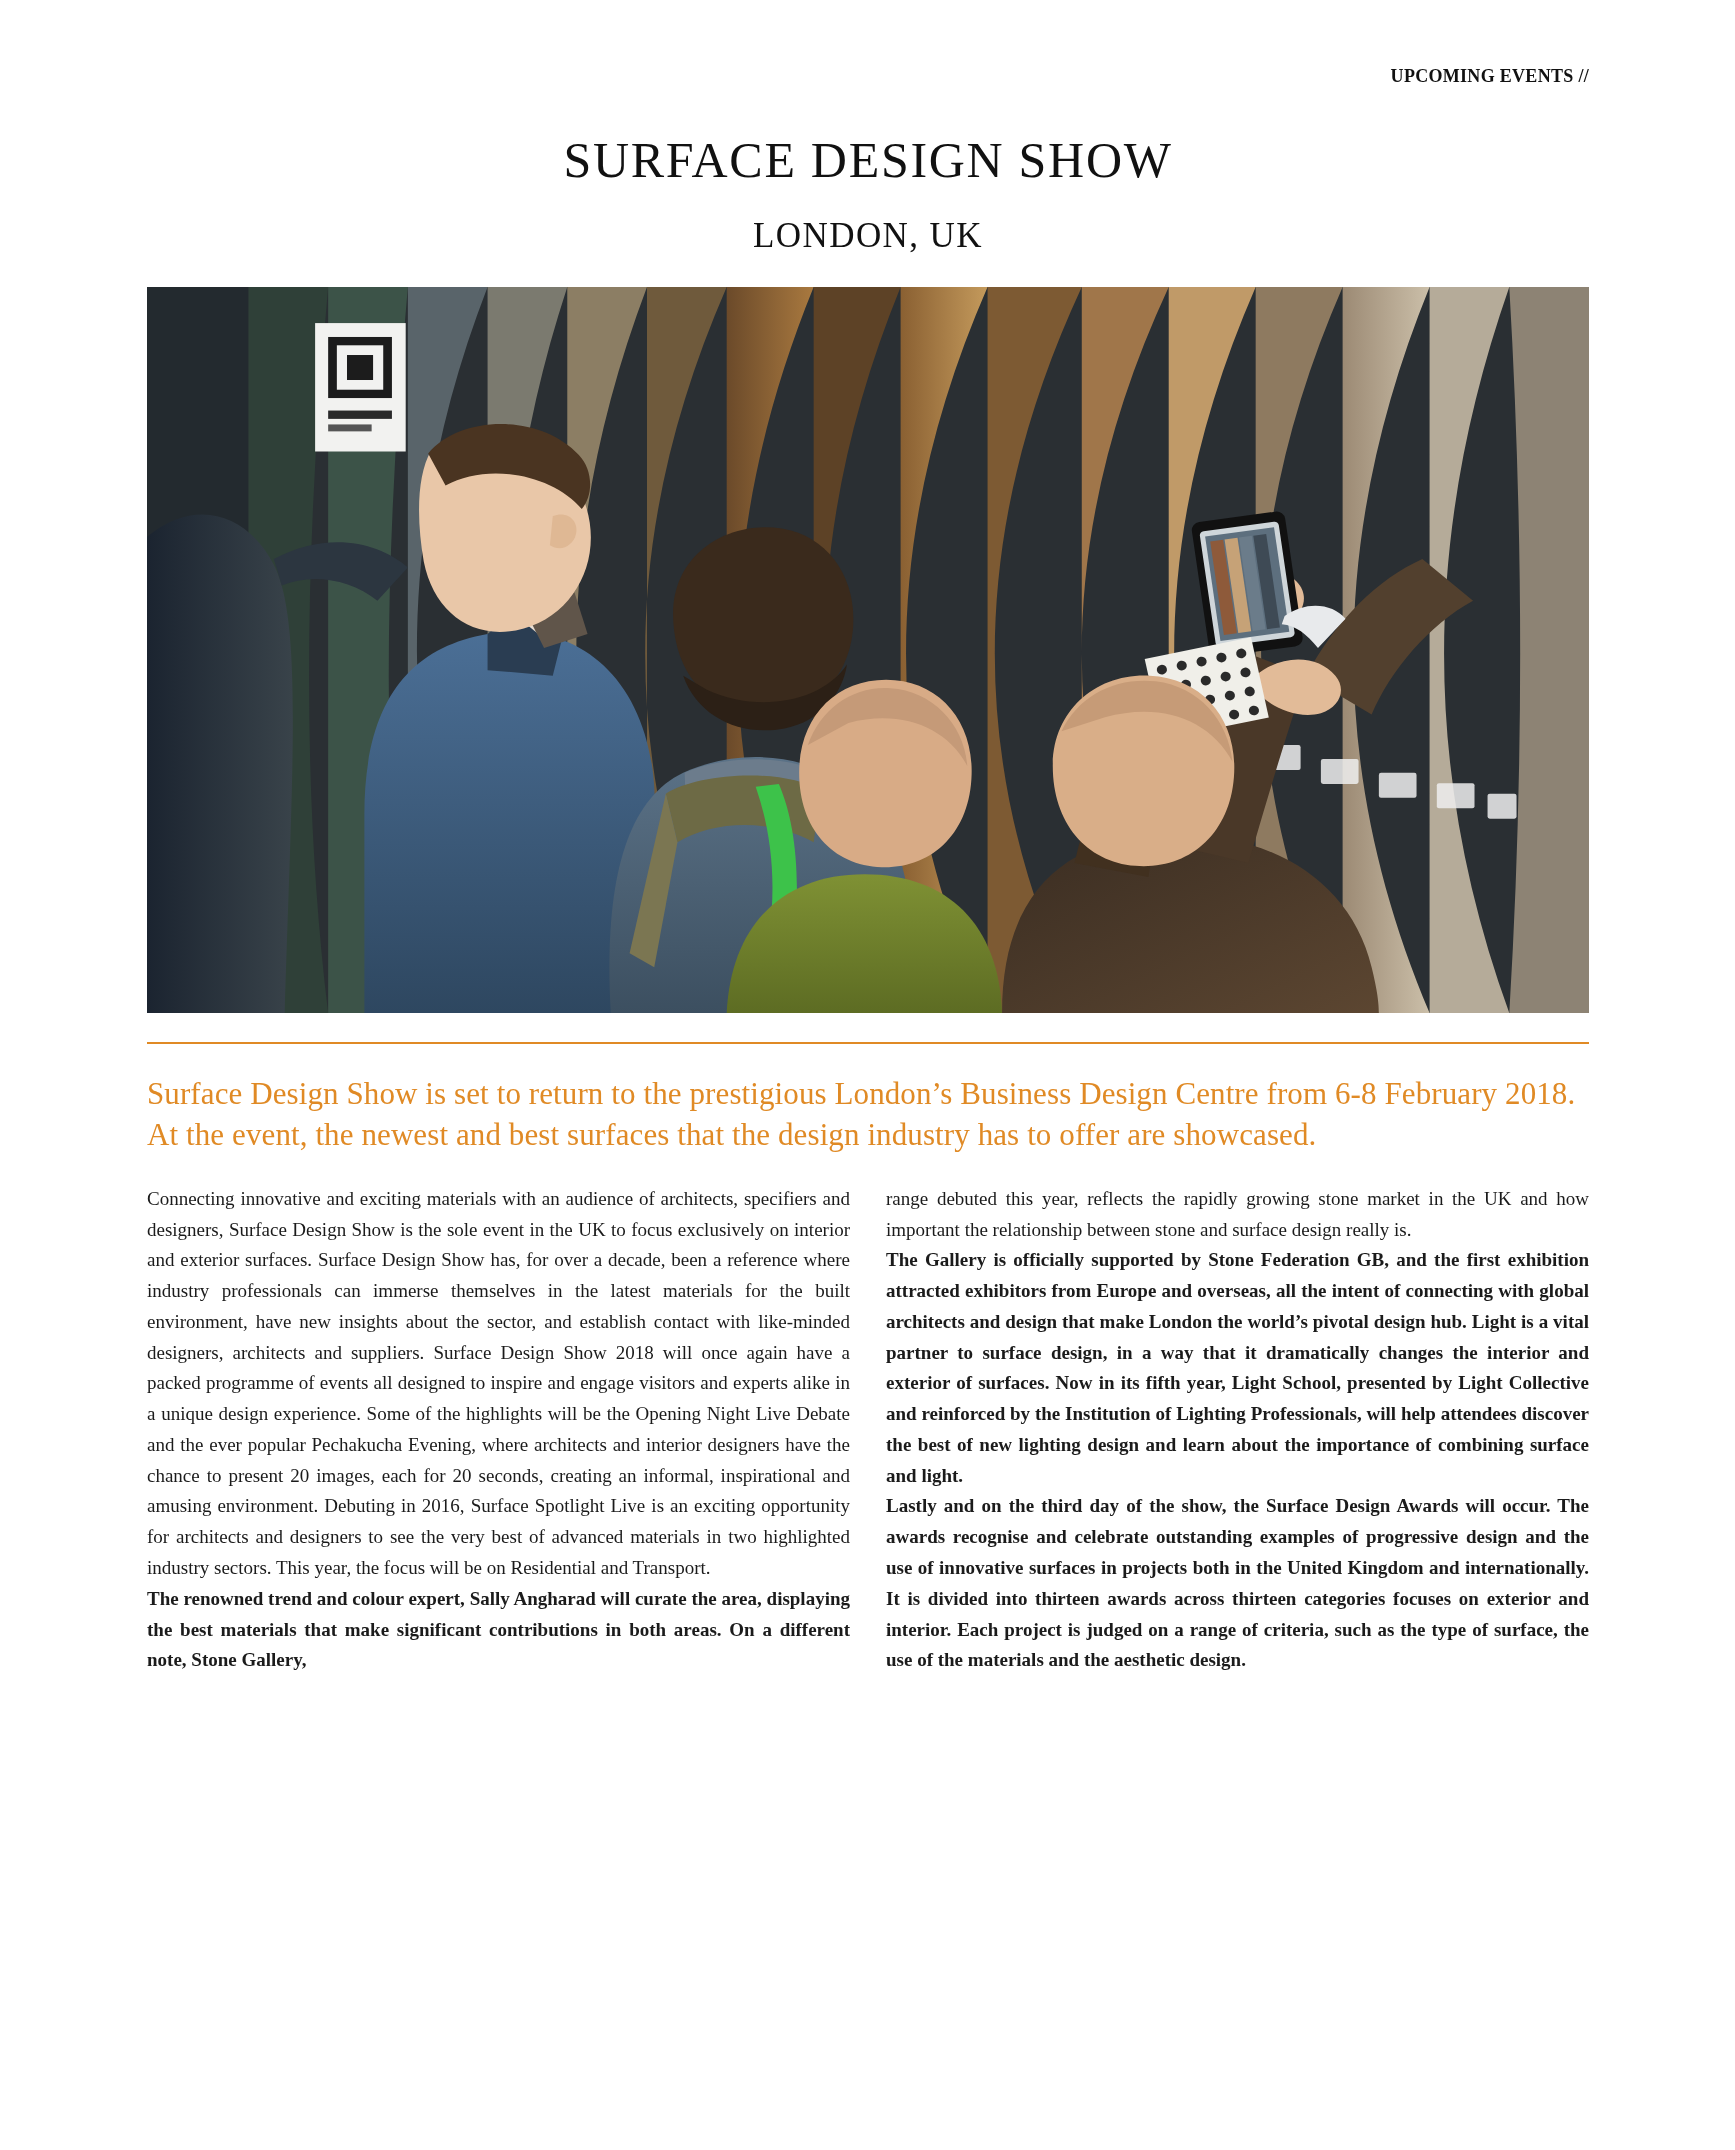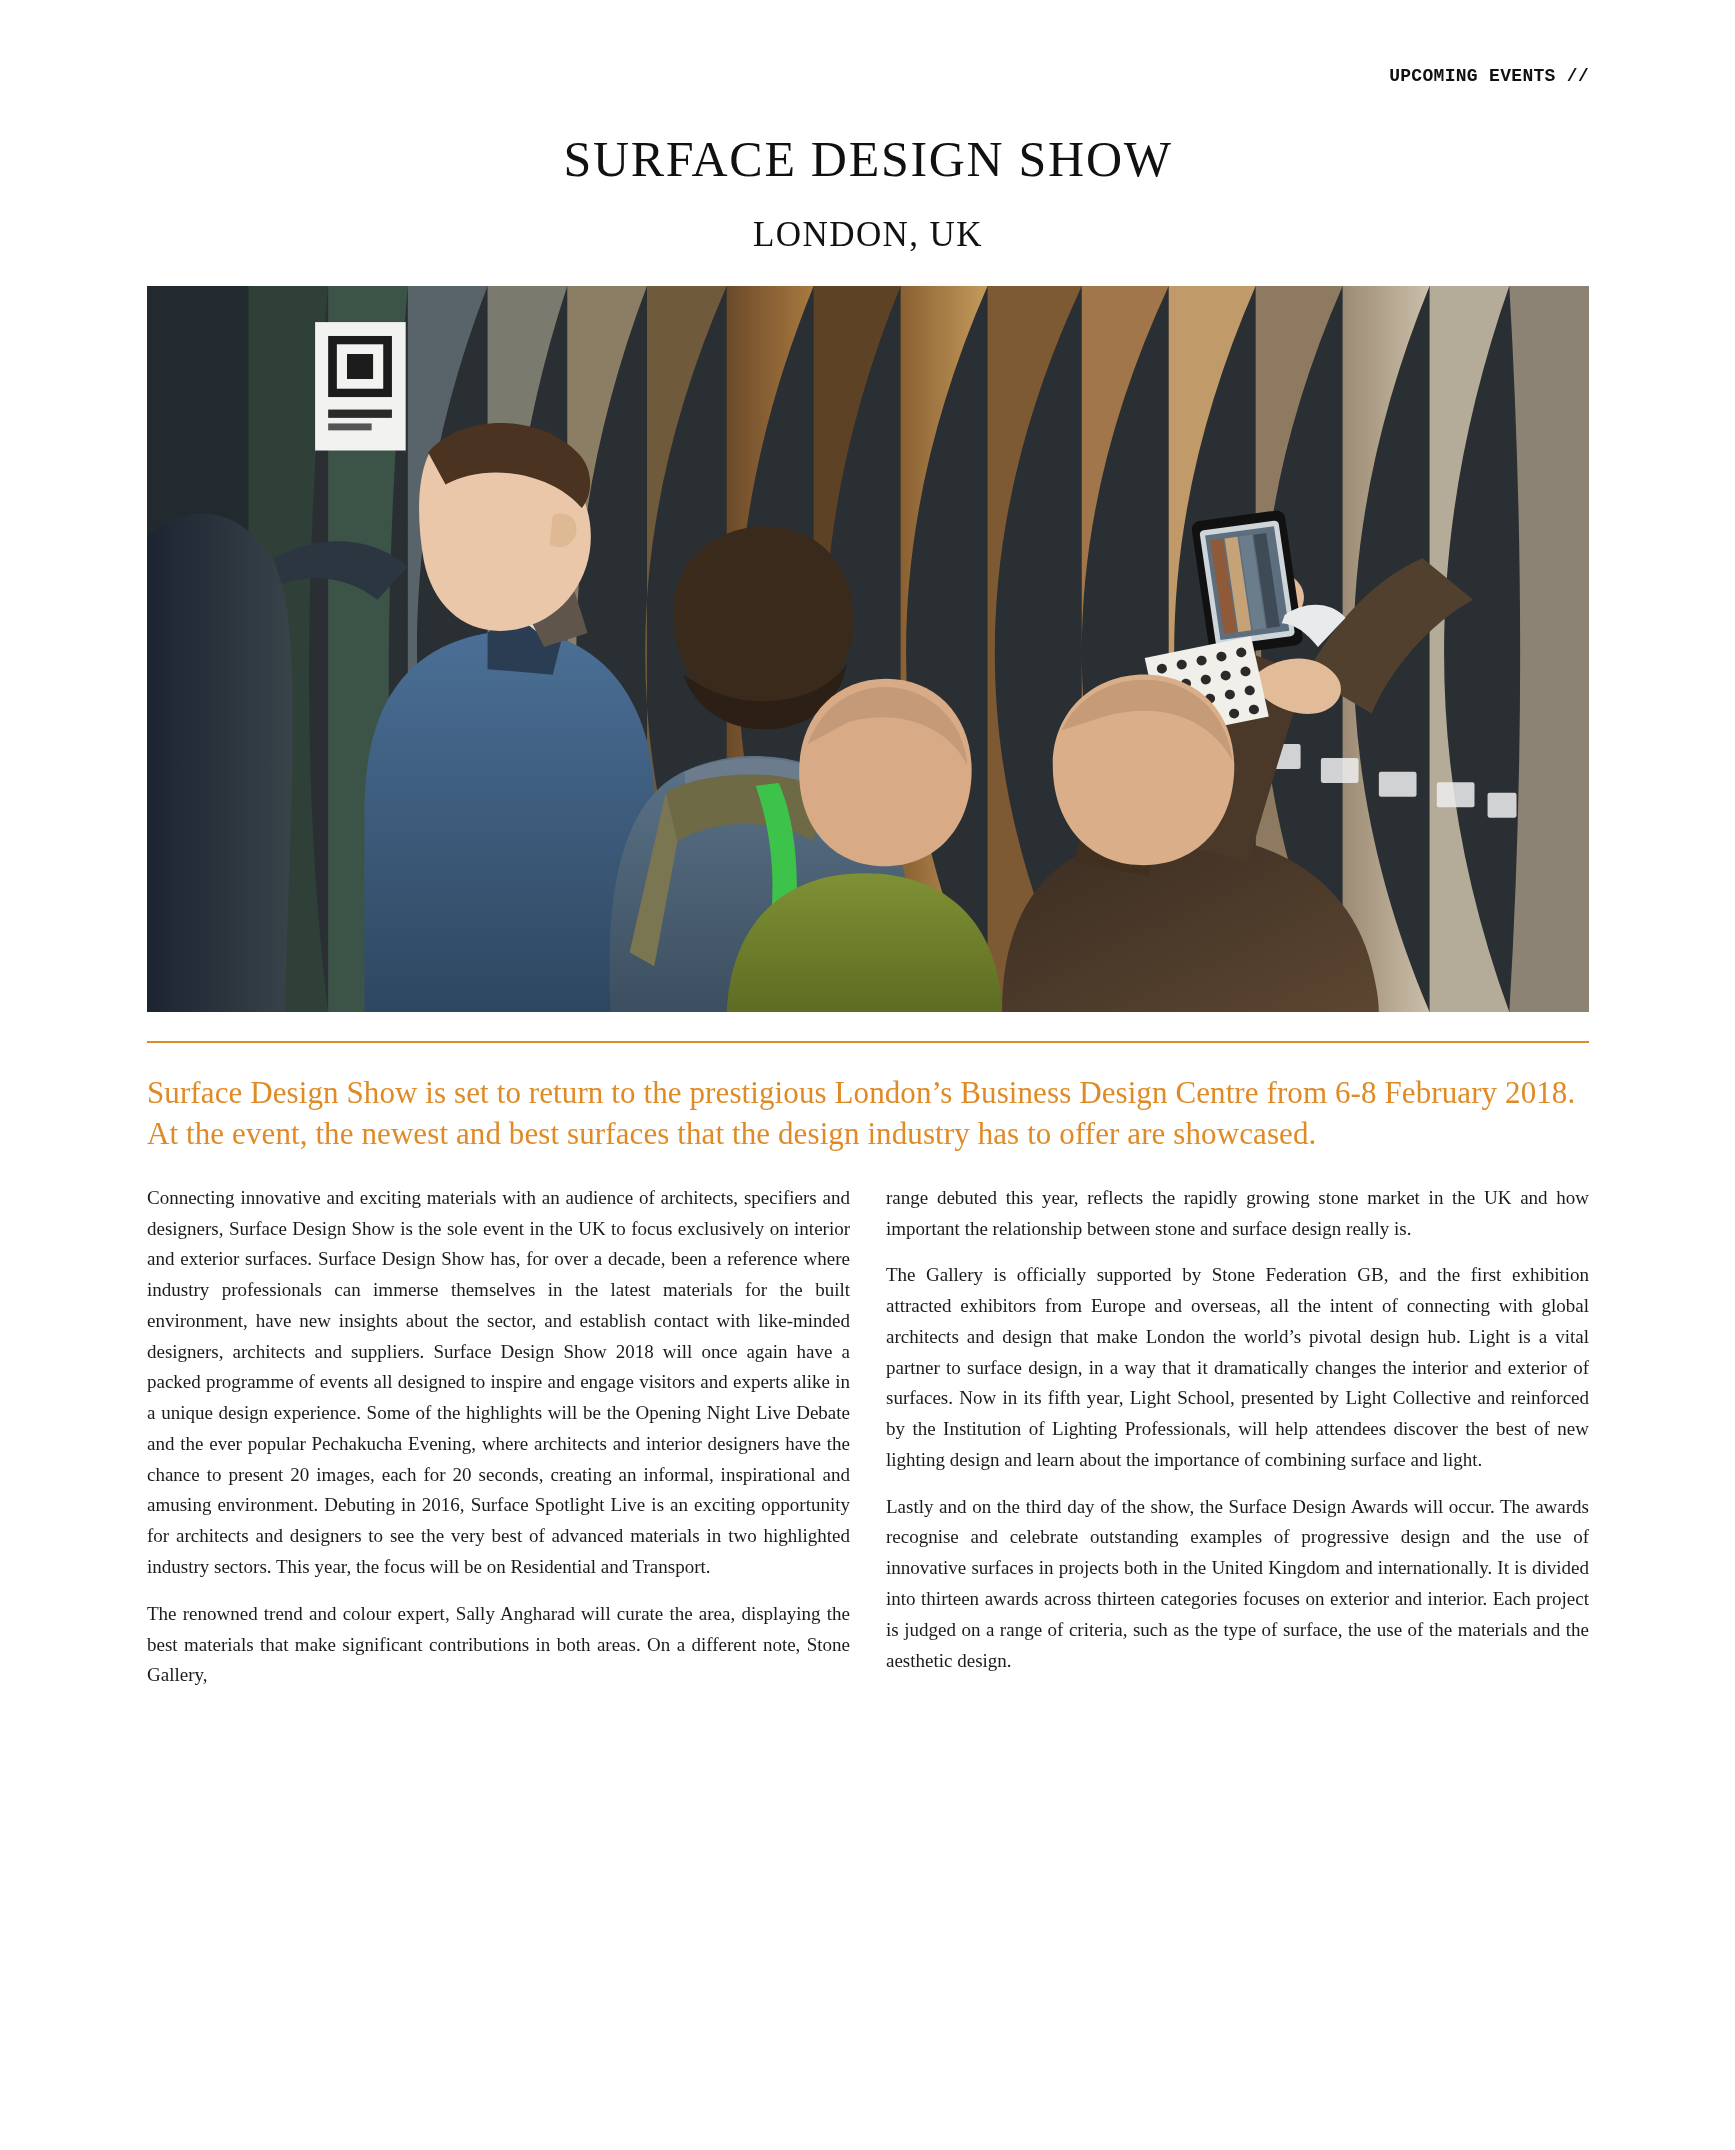--- a/index.html
+++ b/index.html
@@ -19,21 +19,21 @@
     position: relative;
     width: 1736px;
     height: 2151px;
     box-sizing: border-box;
     padding: 0 147px;
   }
 
   
   .kicker {
     text-align: right;
-    font-family: Liberation Mono, monospace;
+    font-family: Liberation Serif, serif;
     font-size: 18px;
     letter-spacing: 0.3px;
     font-weight: 600;
     color: #111;
     padding-top: 66px;
     padding-right: 0;
   }
 
   .title-row {
     display: flex;
@@ -101,21 +101,21 @@
   .col {
     flex: 1 1 0;
     font-size: 19px;
     line-height: 1.62;
     text-align: justify;
     color: #1b1b1b;
   }
   .col p {
     margin: 0 0 0 0;
   }
-  .col p + p { margin-top: 16px; }
+  .col p + p { margin-top: 0; font-weight: bold; }
 </style>
 </head>
 <body>
 
 <div class="page">
 
   <div class="kicker">UPCOMING EVENTS //</div>
 
   <div class="title-row">
     <div class="rule"></div>

